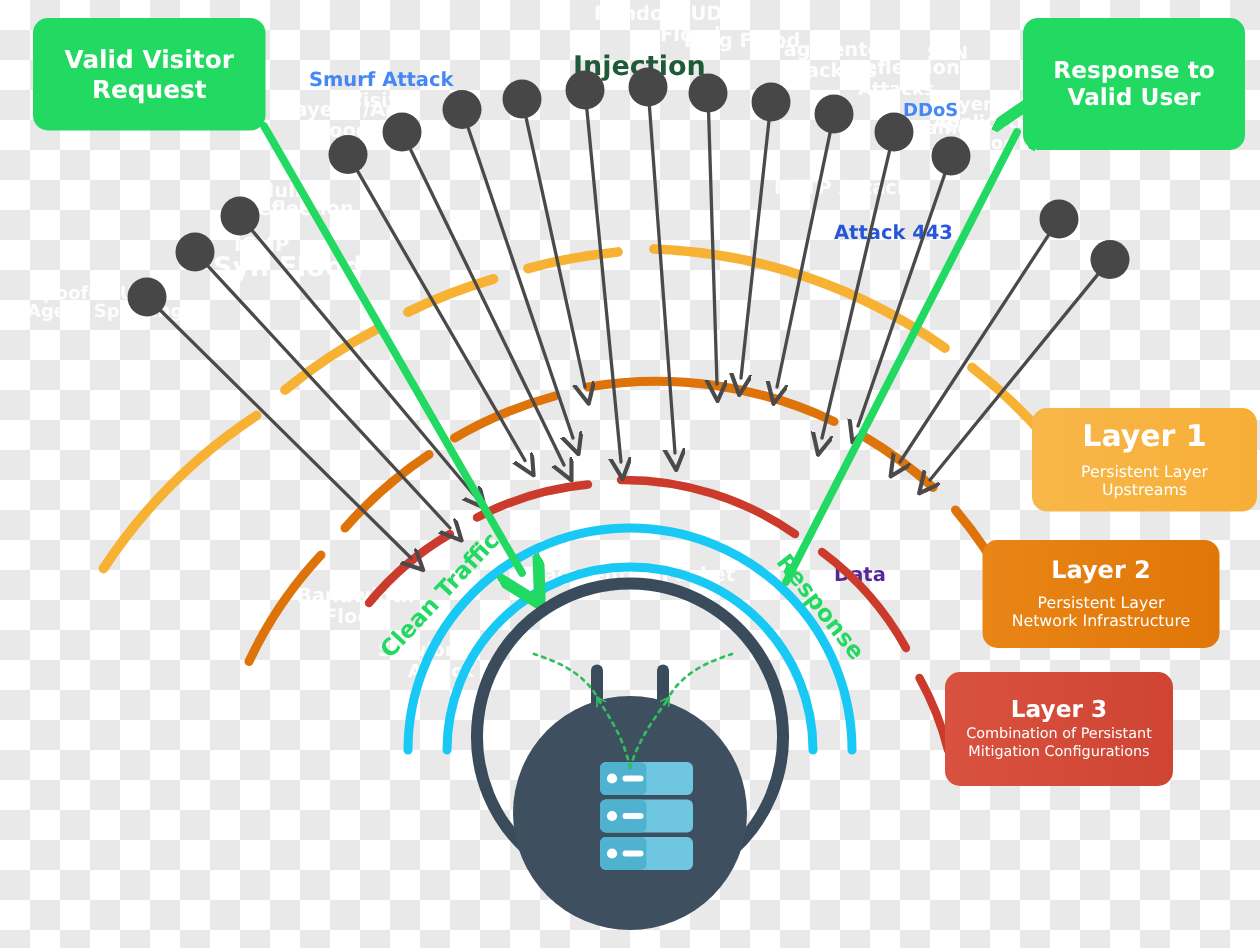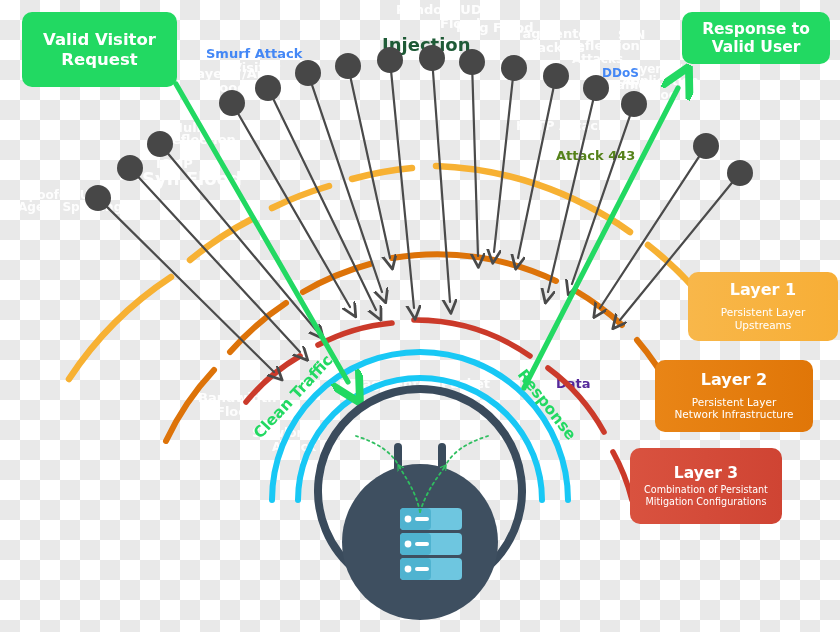--- a/index.html
+++ b/index.html
@@ -37,31 +37,31 @@
   .callout .ttl{font-weight:bold;}
   .callout .sub{font-weight:normal;}
 
   #box-valid-visitor{
     left:22px;top:12px;width:155px;height:75px;
     background:#22d962;
     font-size:16.5px;font-weight:bold;
     padding:4px 6px;
   }
   #box-response-user{
-    left:682px;top:12px;width:148px;height:52px;
+    left:682px;top:12px;width:148px;height:88px;
     background:#22d962;
     font-size:15.5px;font-weight:bold;
     padding:4px 6px;
   }
   #box-layer1{
     left:688px;top:272px;width:150px;height:69px;
     background:linear-gradient(90deg,#f8b74a 0%,#f7ae36 100%);
     padding:5px 7px;
   }
-  #box-layer1 .ttl{font-size:16px;margin-bottom:6px;}
+  #box-layer1 .ttl{font-size:20px;margin-bottom:6px;}
   #box-layer1 .sub{font-size:10.5px;line-height:1.22;}
 
   #box-layer2{
     left:655px;top:360px;width:158px;height:72px;
     background:linear-gradient(90deg,#e98516 0%,#e07608 100%);
     padding:5px 7px;
   }
   #box-layer2 .ttl{font-size:16px;margin-bottom:6px;}
   #box-layer2 .sub{font-size:10.5px;line-height:1.22;}
 
@@ -115,21 +115,21 @@
       <div class="wm" style="left: 206px; top: 46px; font-size: 13px; color: #3b82f6;">Smurf Attack</div>
       <div class="wm" style="left: 232px; top: 60px; font-size: 13px; color: rgb(255, 255, 255);">Visitor</div>
       <div class="wm" style="left: 188px; top: 66px; font-size: 13px; color: rgb(255, 255, 255);">Layer 7/App</div>
       <div class="wm" style="left: 206px; top: 80px; font-size: 13px; color: rgb(255, 255, 255);">Flood</div>
       <div class="wm" style="left: 624px; top: 62px; font-size: 12px; color: rgb(255, 255, 255);">Layer 7 /</div>
       <div class="wm" style="left: 622px; top: 74px; font-size: 12px; color: rgb(255, 255, 255);">Application</div>
       <div class="wm" style="left: 640px; top: 88px; font-size: 12px; color: rgb(255, 255, 255);">Flood</div>
       <div class="wm" style="left: 602px; top: 66px; font-size: 12px; color: #3b82f6;">DDoS</div>
       <div class="wm" style="left: 604px; top: 78px; font-size: 12px; color: rgb(255, 255, 255);">Traffic</div>
       <div class="wm" style="left: 516px; top: 118px; font-size: 13px; color: rgb(255, 255, 255);">HTTP Attack</div>
-      <div class="wm" style="left: 556px; top: 148px; font-size: 13px; color: #4d7c0f;">Attack 443</div>
+      <div class="wm" style="left: 556px; top: 148px; font-size: 13px; color: #1d4ed8;">Attack 443</div>
       <div class="wm" style="left: 172px; top: 120px; font-size: 13px; color: rgb(255, 255, 255);">Null</div>
       <div class="wm" style="left: 162px; top: 132px; font-size: 13px; color: rgb(255, 255, 255);">Reflection</div>
       <div class="wm" style="left: 156px; top: 156px; font-size: 13px; color: rgb(255, 255, 255);">ICMP</div>
       <div class="wm" style="left: 142px; top: 168px; font-size: 18px; color: rgb(255, 255, 255);">Syn Flood</div>
       <div class="wm" style="left: 20px; top: 188px; font-size: 12px; color: rgb(255, 255, 255);">Spoofed User</div>
       <div class="wm" style="left: 18px; top: 200px; font-size: 12px; color: rgb(255, 255, 255);">Agent Spoofing</div>
       <div class="wm" style="left: 198px; top: 390px; font-size: 13px; color: rgb(255, 255, 255);">Bandwidth</div>
       <div class="wm" style="left: 216px; top: 404px; font-size: 13px; color: rgb(255, 255, 255);">Flood</div>
       <div class="wm" style="left: 348px; top: 376px; font-size: 13px; color: rgb(255, 255, 255);">Fragmented Packet</div>
       <div class="wm" style="left: 556px; top: 376px; font-size: 13px; color: #4c1d95;">Data</div>

